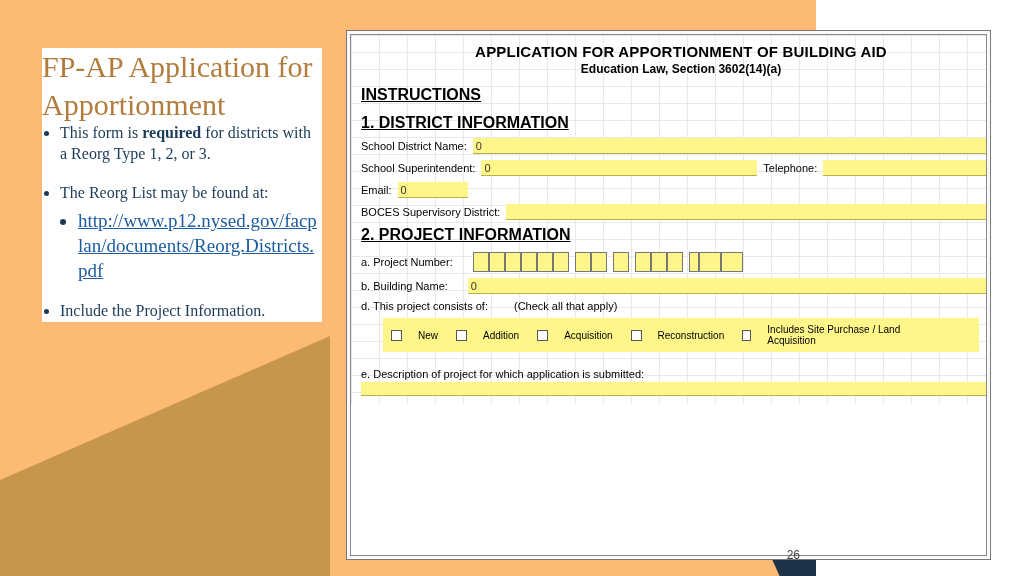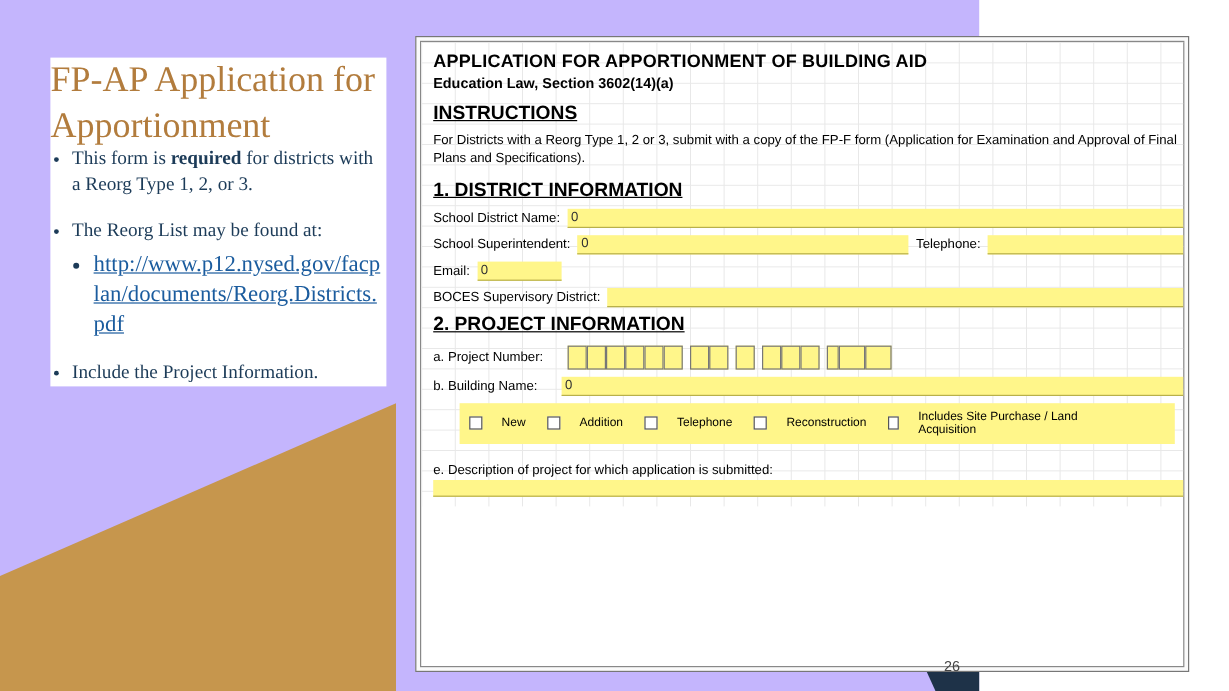--- a/index.html
+++ b/index.html
@@ -1,17 +1,17 @@
 <!DOCTYPE html>
 <html><head>
 <meta charset="utf-8">
 <style>
   * { box-sizing: border-box; margin: 0; padding: 0; }
   html, body { width: 1024px; height: 576px; overflow: hidden; font-family: Arial, sans-serif; background: #fff; }
-  .slide { position: relative; width: 816px; height: 576px; background: #c4b5fd; }
+  .slide { position: relative; width: 816px; height: 576px; background: #fdba74; }
   
   .tri-gold { position: absolute; left: 0; bottom: 0; width: 0; height: 0;
               border-left: 550px solid transparent; border-bottom: 240px solid #c6964d; z-index: 0;
               transform: translateX(-220px); }
   .tri-navy { position: absolute; right: 0; bottom: 0; width: 0; height: 0;
               border-right: 150px solid #1e3248; border-bottom: 330px solid transparent; z-index: 0;
               transform: translateY(80px); }
   .page-num { position: absolute; right: 16px; bottom: 14px; font-size: 12px; color: #444; z-index: 5; }
 
   .left { position: absolute; left: 42px; top: 48px; width: 280px; z-index: 2; }
@@ -29,21 +29,21 @@
                border: 1px solid #777; background: #fafafa; padding: 3px; z-index: 4; }
   .form-inner { width: 100%; height: 100%; border: 1px solid #888; background: #fff; overflow: hidden; }
   .form-scroll { width: 660px; }
 
   .grid { background-image:
             linear-gradient(#e8e8e8 1px, transparent 1px),
             linear-gradient(90deg, #e8e8e8 1px, transparent 1px);
           background-size: 100% 17px, 28px 100%;
           padding: 4px 10px 8px 10px; }
 
-  .hdr { padding-top: 4px; }
+  .hdr { text-align: center; padding-top: 4px; }
   .hdr-title { font-weight: bold; font-size: 15px; letter-spacing: 0.2px; }
   .hdr-sub { font-weight: bold; font-size: 12px; margin-top: 2px; }
 
   .sec-head { font-weight: bold; font-size: 16px; text-decoration: underline; margin-top: 10px; }
   .sec-head.num { }
   .lead { font-size: 11px; margin-top: 6px; line-height: 1.35; padding-right: 6px; }
 
   .row { display: flex; align-items: center; gap: 6px; margin-top: 6px; font-size: 11px; }
   .row .lbl { white-space: nowrap; }
   .yf { background: #fff68a; color: #333; height: 16px; font-size: 11px; padding: 0 3px;
@@ -93,21 +93,20 @@
 
   <div class="form-wrap">
     <div class="form-inner">
       <div class="form-scroll grid">
         <div class="hdr">
           <div class="hdr-title">APPLICATION FOR APPORTIONMENT OF BUILDING AID</div>
           <div class="hdr-sub">Education Law, Section 3602(14)(a)</div>
         </div>
 
         <div class="sec-head">INSTRUCTIONS</div>
-        <div class="lead">For Districts with a Reorg Type 1, 2 or 3, submit with a copy of the FP-F form (Application for Examination and Approval of Final Plans and Specifications).</div>
 
         <div class="sec-head num">1. DISTRICT INFORMATION</div>
 
         <div class="row">
           <span class="lbl">School District Name:</span>
           <span class="yf">0</span>
         </div>
         <div class="row">
           <span class="lbl">School Superintendent:</span>
           <span class="yf" style="flex:1.1">0</span>
@@ -152,33 +151,38 @@
           </span>
         </div>
 
         <div class="row">
           <span class="lbl">b. Building Name:</span>
           <span style="width:8px"></span>
           <span class="yf">0</span>
         </div>
 
 
+        <div class="row">
+          <span class="lbl">d. This project consists of:</span>
+          <span style="width:14px"></span>
+          <span class="lbl">(Check all that apply)</span>
+        </div>
 
         <div class="ck-row">
           <span class="ck">
               <span class="box"></span>
               <span>New</span>
             </span>
           <span class="ck">
               <span class="box"></span>
               <span>Addition</span>
             </span>
           <span class="ck">
               <span class="box"></span>
-              <span>Telephone</span>
+              <span>Acquisition</span>
             </span>
           <span class="ck">
               <span class="box"></span>
               <span>Reconstruction</span>
             </span>
           <span class="ck" style="max-width:170px">
               <span class="box"></span>
               <span>Includes Site Purchase / Land Acquisition</span>
             </span>
         </div>

